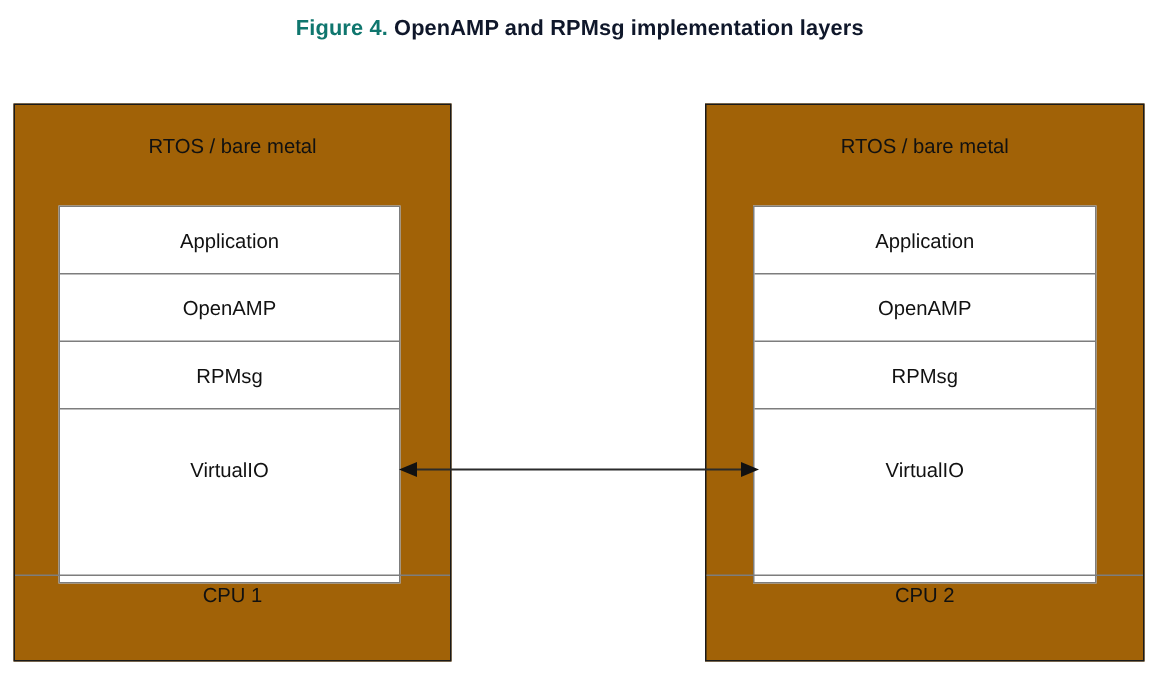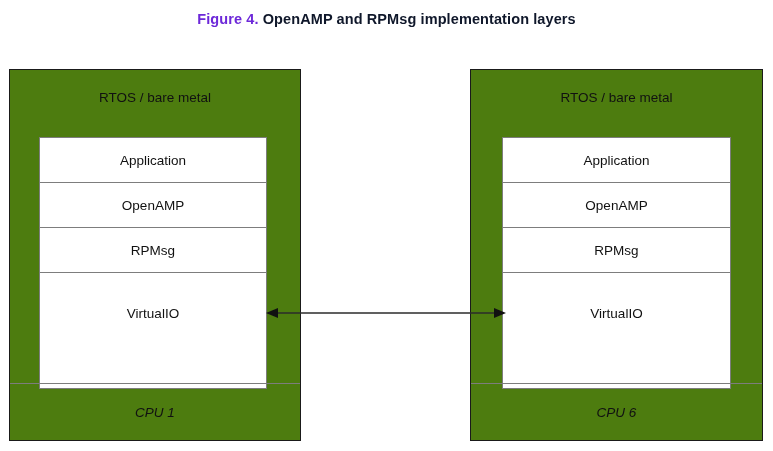--- a/index.html
+++ b/index.html
@@ -21,32 +21,32 @@
     left: 0;
     top: 11px;
     width: 773px;
     text-align: center;
     font-size: 14.5px;
     font-weight: bold;
     letter-spacing: 0.1px;
     white-space: nowrap;
   }
   #figure-caption .fig-num {
-    color: #6d28d9;
+    color: #0f766e;
   }
   #figure-caption .fig-title {
     color: #0f172a;
   }
 
   
   .cpu-panel {
     position: absolute;
     box-sizing: border-box;
     border: 1.4px solid #1a1a1a;
-    background: #4d7c0f;
+    background: #a16207;
   }
   #cpu-panel-left {
     left: 9px;
     top: 69px;
     width: 292px;
     height: 372px;
   }
   #cpu-panel-right {
     left: 470px;
     top: 69px;
@@ -104,26 +104,25 @@
     left: 0;
     right: 0;
     top: 313px;
     height: 0;
     border-top: 1.3px solid #7d7d7d;
   }
   .cpu-label {
     position: absolute;
     left: 0;
     right: 0;
-    top: 335px;
+    top: 319px;
     text-align: center;
     font-size: 13.5px;
     color: #111111;
     white-space: nowrap;
-    font-style: italic;
   }
 
   
   #connector-arrow {
     position: absolute;
     left: 262px;
     top: 297px;
     width: 248px;
     height: 32px;
     pointer-events: none;
@@ -157,20 +156,20 @@
   <div class="os-label">RTOS / bare metal</div>
 
   <div class="layer-stack">
     <div class="layer-row">Application</div>
     <div class="layer-row">OpenAMP</div>
     <div class="layer-row">RPMsg</div>
     <div class="layer-row tall">VirtualIO</div>
   </div>
 
   <div class="cpu-divider"></div>
-  <div class="cpu-label">CPU 6</div>
+  <div class="cpu-label">CPU 2</div>
 </div>
 
 <svg id="connector-arrow" viewBox="0 0 248 32" width="248" height="32" xmlns="http://www.w3.org/2000/svg">
   <line x1="14" y1="16" x2="234" y2="16" stroke="#2b2b2b" stroke-width="1.3"></line>
   <polygon points="4,16 16,11 16,21" fill="#111111"></polygon>
   <polygon points="244,16 232,11 232,21" fill="#111111"></polygon>
 </svg>
 
 </body></html>

